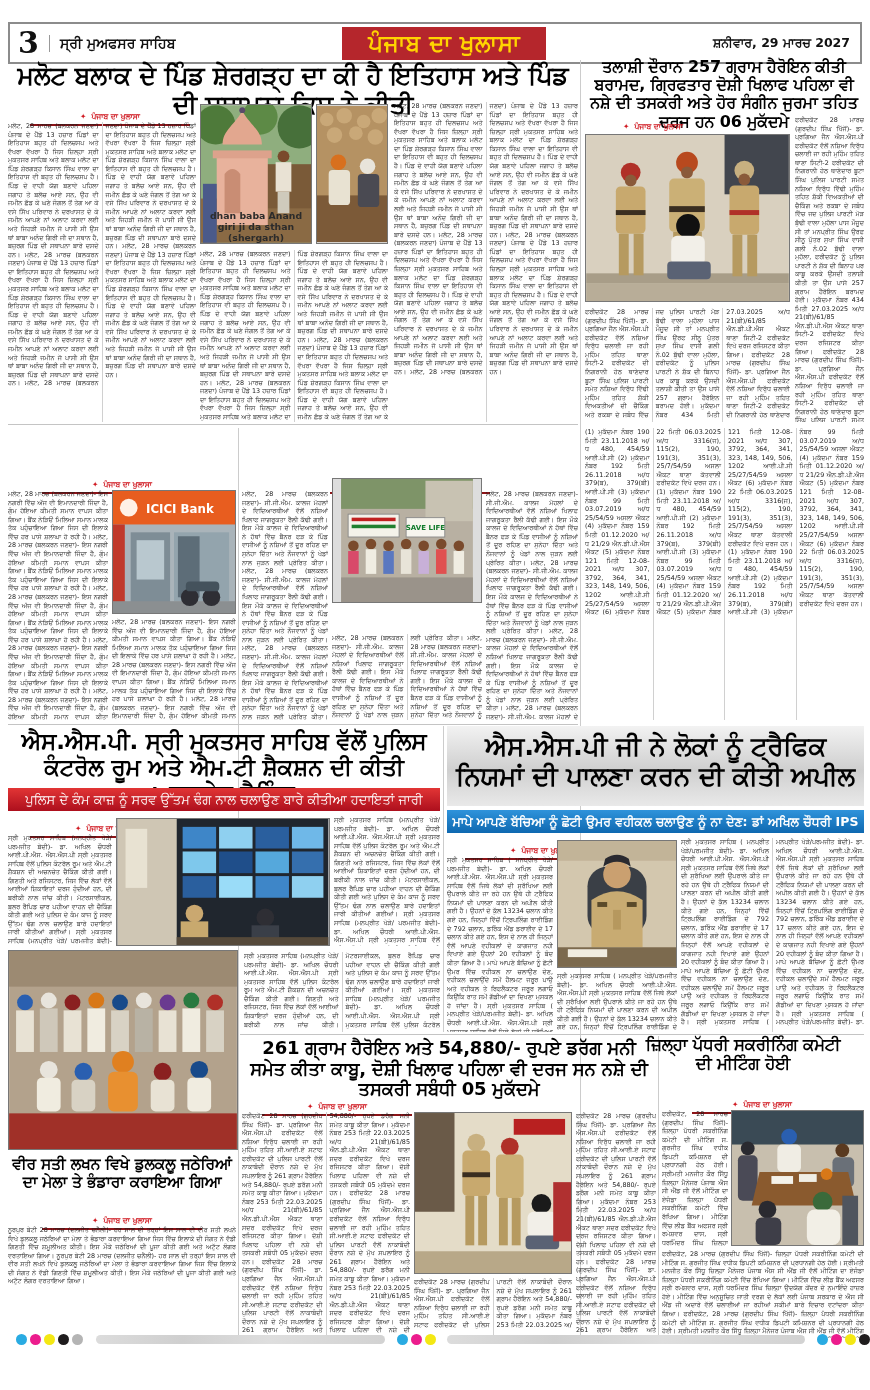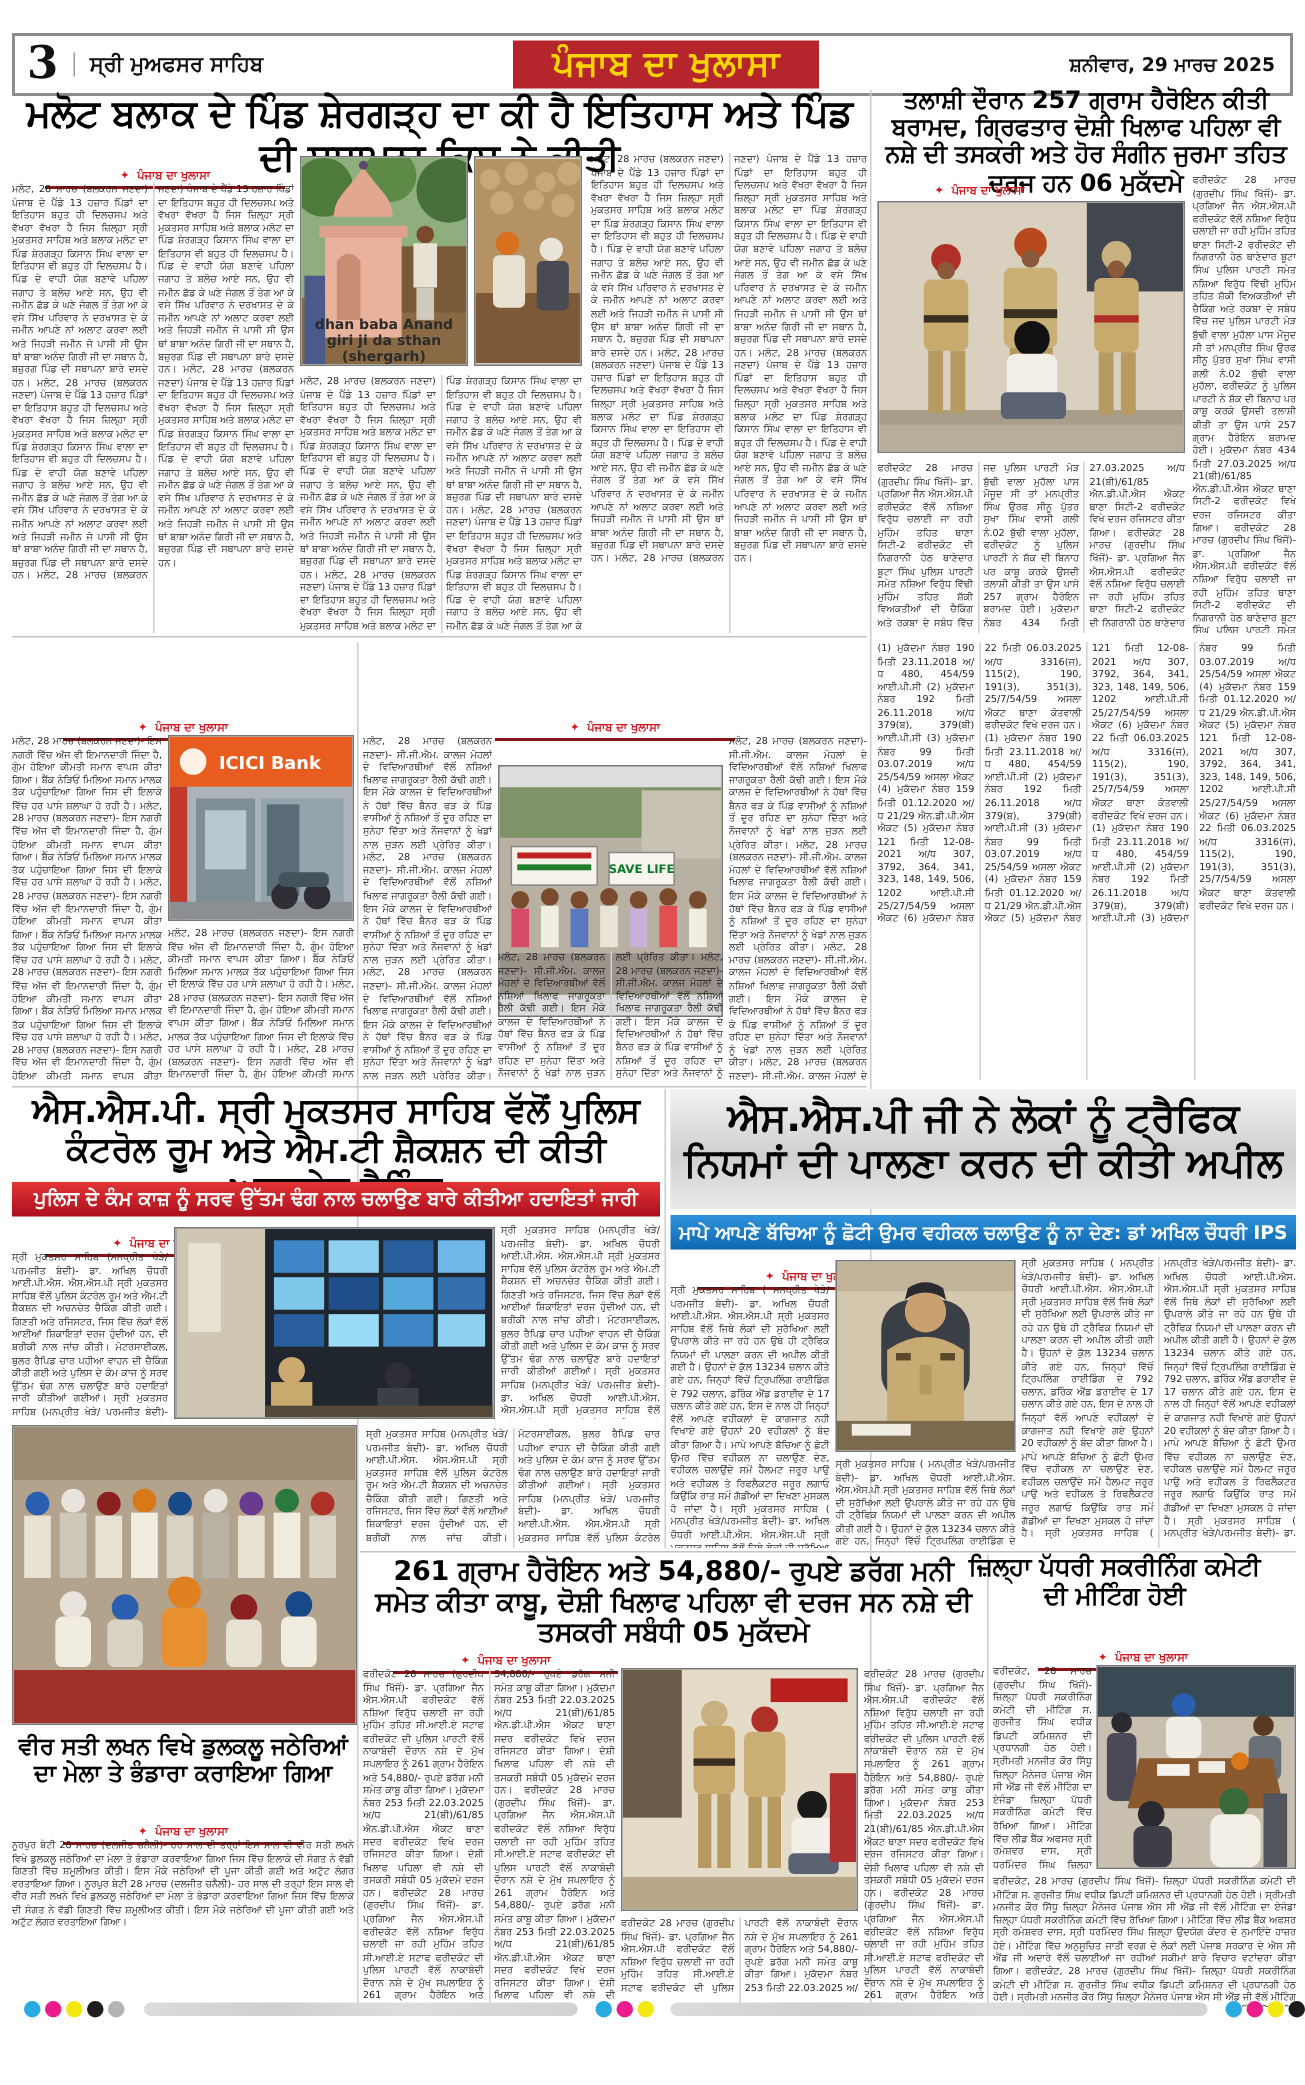--- a/index.html
+++ b/index.html
@@ -8,21 +8,21 @@
   .page{position:relative;width:870px;height:1390px;background:#ffffff;margin:0 auto;overflow:hidden}
   .abs{position:absolute}
   .hl{font-weight:bold;color:#000;text-align:center;line-height:1.14;letter-spacing:-0.2px}
   .body-text{font-size:6.4px;line-height:1.34;text-align:justify;color:#1c1c1c;overflow:hidden}
   .cols2{column-count:2;column-gap:7px;column-rule:1px solid #d0d0d0}
   .cols3{column-count:3;column-gap:7px;column-rule:1px solid #d0d0d0}
   .cols4{column-count:4;column-gap:7px;column-rule:1px solid #d0d0d0}
   .kicker{text-align:center}
   .kicker .kt{color:#d01921;font-size:7.6px;font-weight:bold;white-space:nowrap}
   .kicker .kline{height:2px;background:#8c1418;margin-top:1px}
-  .redbar{background:linear-gradient(180deg,#e23535,#ad0f1d);color:#fff;font-weight:bold;text-align:right;display:flex;align-items:center;justify-content:center}
+  .redbar{background:linear-gradient(180deg,#e23535,#ad0f1d);color:#fff;font-weight:normal;text-align:right;display:flex;align-items:center;justify-content:center}
   .bluebar{background:linear-gradient(180deg,#2f93db,#0e68b0);color:#fff;font-weight:bold;text-align:center;display:flex;align-items:center;justify-content:center}
   .grayhead{background:linear-gradient(180deg,#f2f2f2,#cfcfcf 55%,#e9e9e9)}
   .photo{border:1px solid #777;background:#ddd;overflow:hidden}
   .photo svg{display:block;width:100%;height:100%}
   .vline{width:1px;background:#cccccc}
   .hline{height:1px;background:#c4c4c4}
   
   .header{border:2px solid #8c8c8c;background:#fff;display:flex;align-items:center}
   .pageno{font-size:30px;font-weight:bold;color:#111;padding:0 10px 0 8px;font-family:"DejaVu Serif","Liberation Serif",serif;line-height:1}
   .edition{font-size:14px;font-weight:bold;color:#111;border-left:1px solid #999;padding-left:10px}
@@ -40,21 +40,21 @@
 <body>
 
 <div class="page">
 
   <div class="abs header" style="left:8px;top:22px;width:854px;height:42px">
     <div class="pageno">3</div>
     <div class="edition">ਸ੍ਰੀ ਮੁਅਫਸਰ ਸਾਹਿਬ</div>
     <div class="hspacer"></div>
     <div class="masthead">ਪੰਜਾਬ ਦਾ ਖੁਲਾਸਾ</div>
     <div class="hspacer"></div>
-    <div class="hdate">ਸ਼ਨੀਵਾਰ, 29 ਮਾਰਚ 2025</div>
+    <div class="hdate">ਸ਼ਨੀਵਾਰ, 29 ਮਾਰਚ 2027</div>
   </div>
 
   <div class="abs hl" style="left:8px;top:62px;width:570px;height:38px;font-size:25px">ਮਲੋਟ ਬਲਾਕ ਦੇ ਪਿੰਡ ਸ਼ੇਰਗੜ੍ਹ ਦਾ ਕੀ ਹੈ ਇਤਿਹਾਸ ਅਤੇ ਪਿੰਡ ਦੀ ਸਥਾਪਨਾ ਕਿਸ ਨੇ ਕੀਤੀ</div>
 
   <div class="abs kicker" style="left:30px;top:104px;width:160px">
     <span class="kt">✦</span>
     <span class="kt">ਪੰਜਾਬ ਦਾ ਖੁਲਾਸਾ</span>
     <div class="kline"></div>
   </div>
 
@@ -195,21 +195,21 @@
 
 
   <div class="abs kicker" style="left:330px;top:472px;width:160px">
     <span class="kt">✦</span>
     <span class="kt">ਪੰਜਾਬ ਦਾ ਖੁਲਾਸਾ</span>
     <div class="kline"></div>
   </div>
 
   <div class="abs body-text" style="left:242px;top:490px;width:86px;height:230px">ਮਲੋਟ, 28 ਮਾਰਚ (ਬਲਕਰਨ ਜਣਦਾ)- ਸੀ.ਜੀ.ਐਮ. ਕਾਲਜ ਮੋਹਲਾਂ ਦੇ ਵਿਦਿਆਰਥੀਆਂ ਵੱਲੋਂ ਨਸ਼ਿਆਂ ਖਿਲਾਫ ਜਾਗਰੂਕਤਾ ਰੈਲੀ ਕੱਢੀ ਗਈ। ਇਸ ਮੌਕੇ ਕਾਲਜ ਦੇ ਵਿਦਿਆਰਥੀਆਂ ਨੇ ਹੱਥਾਂ ਵਿੱਚ ਬੈਨਰ ਫੜ ਕੇ ਪਿੰਡ ਵਾਸੀਆਂ ਨੂੰ ਨਸ਼ਿਆਂ ਤੋਂ ਦੂਰ ਰਹਿਣ ਦਾ ਸੁਨੇਹਾ ਦਿੱਤਾ ਅਤੇ ਨੌਜਵਾਨਾਂ ਨੂੰ ਖੇਡਾਂ ਨਾਲ ਜੁੜਨ ਲਈ ਪ੍ਰੇਰਿਤ ਕੀਤਾ। ਮਲੋਟ, 28 ਮਾਰਚ (ਬਲਕਰਨ ਜਣਦਾ)- ਸੀ.ਜੀ.ਐਮ. ਕਾਲਜ ਮੋਹਲਾਂ ਦੇ ਵਿਦਿਆਰਥੀਆਂ ਵੱਲੋਂ ਨਸ਼ਿਆਂ ਖਿਲਾਫ ਜਾਗਰੂਕਤਾ ਰੈਲੀ ਕੱਢੀ ਗਈ। ਇਸ ਮੌਕੇ ਕਾਲਜ ਦੇ ਵਿਦਿਆਰਥੀਆਂ ਨੇ ਹੱਥਾਂ ਵਿੱਚ ਬੈਨਰ ਫੜ ਕੇ ਪਿੰਡ ਵਾਸੀਆਂ ਨੂੰ ਨਸ਼ਿਆਂ ਤੋਂ ਦੂਰ ਰਹਿਣ ਦਾ ਸੁਨੇਹਾ ਦਿੱਤਾ ਅਤੇ ਨੌਜਵਾਨਾਂ ਨੂੰ ਖੇਡਾਂ ਨਾਲ ਜੁੜਨ ਲਈ ਪ੍ਰੇਰਿਤ ਕੀਤਾ। ਮਲੋਟ, 28 ਮਾਰਚ (ਬਲਕਰਨ ਜਣਦਾ)- ਸੀ.ਜੀ.ਐਮ. ਕਾਲਜ ਮੋਹਲਾਂ ਦੇ ਵਿਦਿਆਰਥੀਆਂ ਵੱਲੋਂ ਨਸ਼ਿਆਂ ਖਿਲਾਫ ਜਾਗਰੂਕਤਾ ਰੈਲੀ ਕੱਢੀ ਗਈ। ਇਸ ਮੌਕੇ ਕਾਲਜ ਦੇ ਵਿਦਿਆਰਥੀਆਂ ਨੇ ਹੱਥਾਂ ਵਿੱਚ ਬੈਨਰ ਫੜ ਕੇ ਪਿੰਡ ਵਾਸੀਆਂ ਨੂੰ ਨਸ਼ਿਆਂ ਤੋਂ ਦੂਰ ਰਹਿਣ ਦਾ ਸੁਨੇਹਾ ਦਿੱਤਾ ਅਤੇ ਨੌਜਵਾਨਾਂ ਨੂੰ ਖੇਡਾਂ ਨਾਲ ਜੁੜਨ ਲਈ ਪ੍ਰੇਰਿਤ ਕੀਤਾ। ਮਲੋਟ, 28 ਮਾਰਚ (ਬਲਕਰਨ ਜਣਦਾ)- ਸੀ.ਜੀ.ਐਮ. ਕਾਲਜ ਮੋਹਲਾਂ ਦੇ ਵਿਦਿਆਰਥੀਆਂ ਵੱਲੋਂ ਨਸ਼ਿਆਂ ਖਿਲਾਫ ਜਾਗਰੂਕਤਾ ਰੈਲੀ ਕੱਢੀ ਗਈ। ਇਸ ਮੌਕੇ ਕਾਲਜ ਦੇ ਵਿਦਿਆਰਥੀਆਂ ਨੇ ਹੱਥਾਂ ਵਿੱਚ ਬੈਨਰ ਫੜ ਕੇ ਪਿੰਡ ਵਾਸੀਆਂ ਨੂੰ ਨਸ਼ਿਆਂ ਤੋਂ ਦੂਰ ਰਹਿਣ ਦਾ ਸੁਨੇਹਾ ਦਿੱਤਾ ਅਤੇ ਨੌਜਵਾਨਾਂ ਨੂੰ ਖੇਡਾਂ ਨਾਲ ਜੁੜਨ ਲਈ ਪ੍ਰੇਰਿਤ ਕੀਤਾ। </div>
 
-  <div class="abs photo" style="left:332px;top:510px;width:150px;height:168px">
+  <div class="abs photo" style="left:332px;top:478px;width:150px;height:125px">
     <svg viewBox="0 0 150 140">
       <rect width="150" height="140" fill="#b8b0a2"></rect>
       <rect x="0" y="0" width="150" height="34" fill="#7e9468"></rect>
       <rect x="96" y="2" width="54" height="46" fill="#c8c2b2"></rect>
       <rect x="8" y="40" width="58" height="26" fill="#f4f2ea" stroke="#888"></rect>
       <rect x="12" y="44" width="50" height="4" fill="#c02020"></rect>
       <rect x="12" y="52" width="50" height="4" fill="#208030"></rect>
       <rect x="74" y="44" width="44" height="22" fill="#f7f5ee" stroke="#888"></rect>
       <text x="96" y="58" font-size="8" text-anchor="middle" fill="#0f7a2a" font-weight="bold">SAVE LIFE</text>
       <g>

